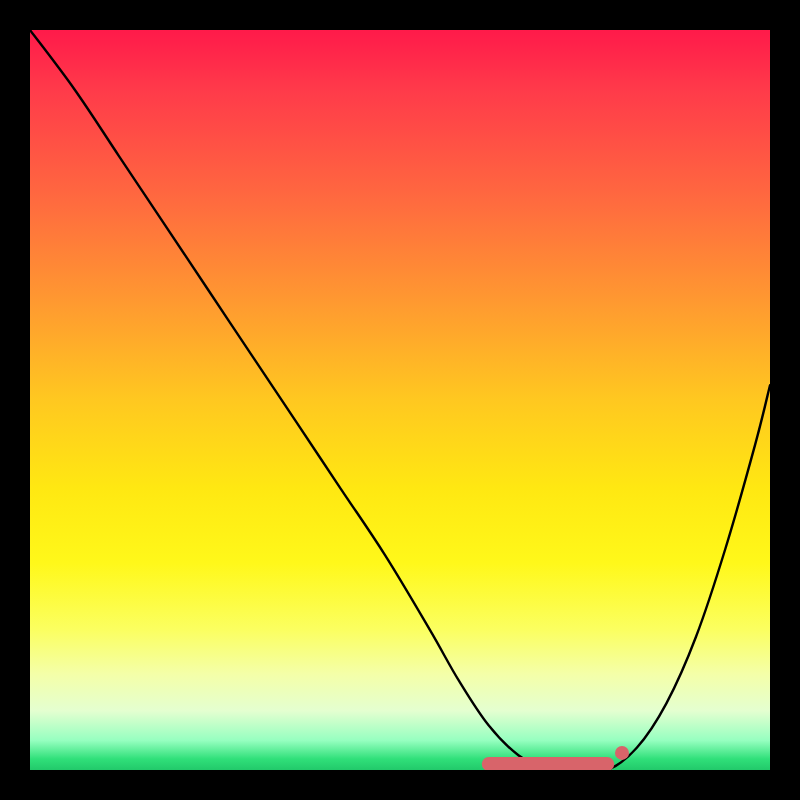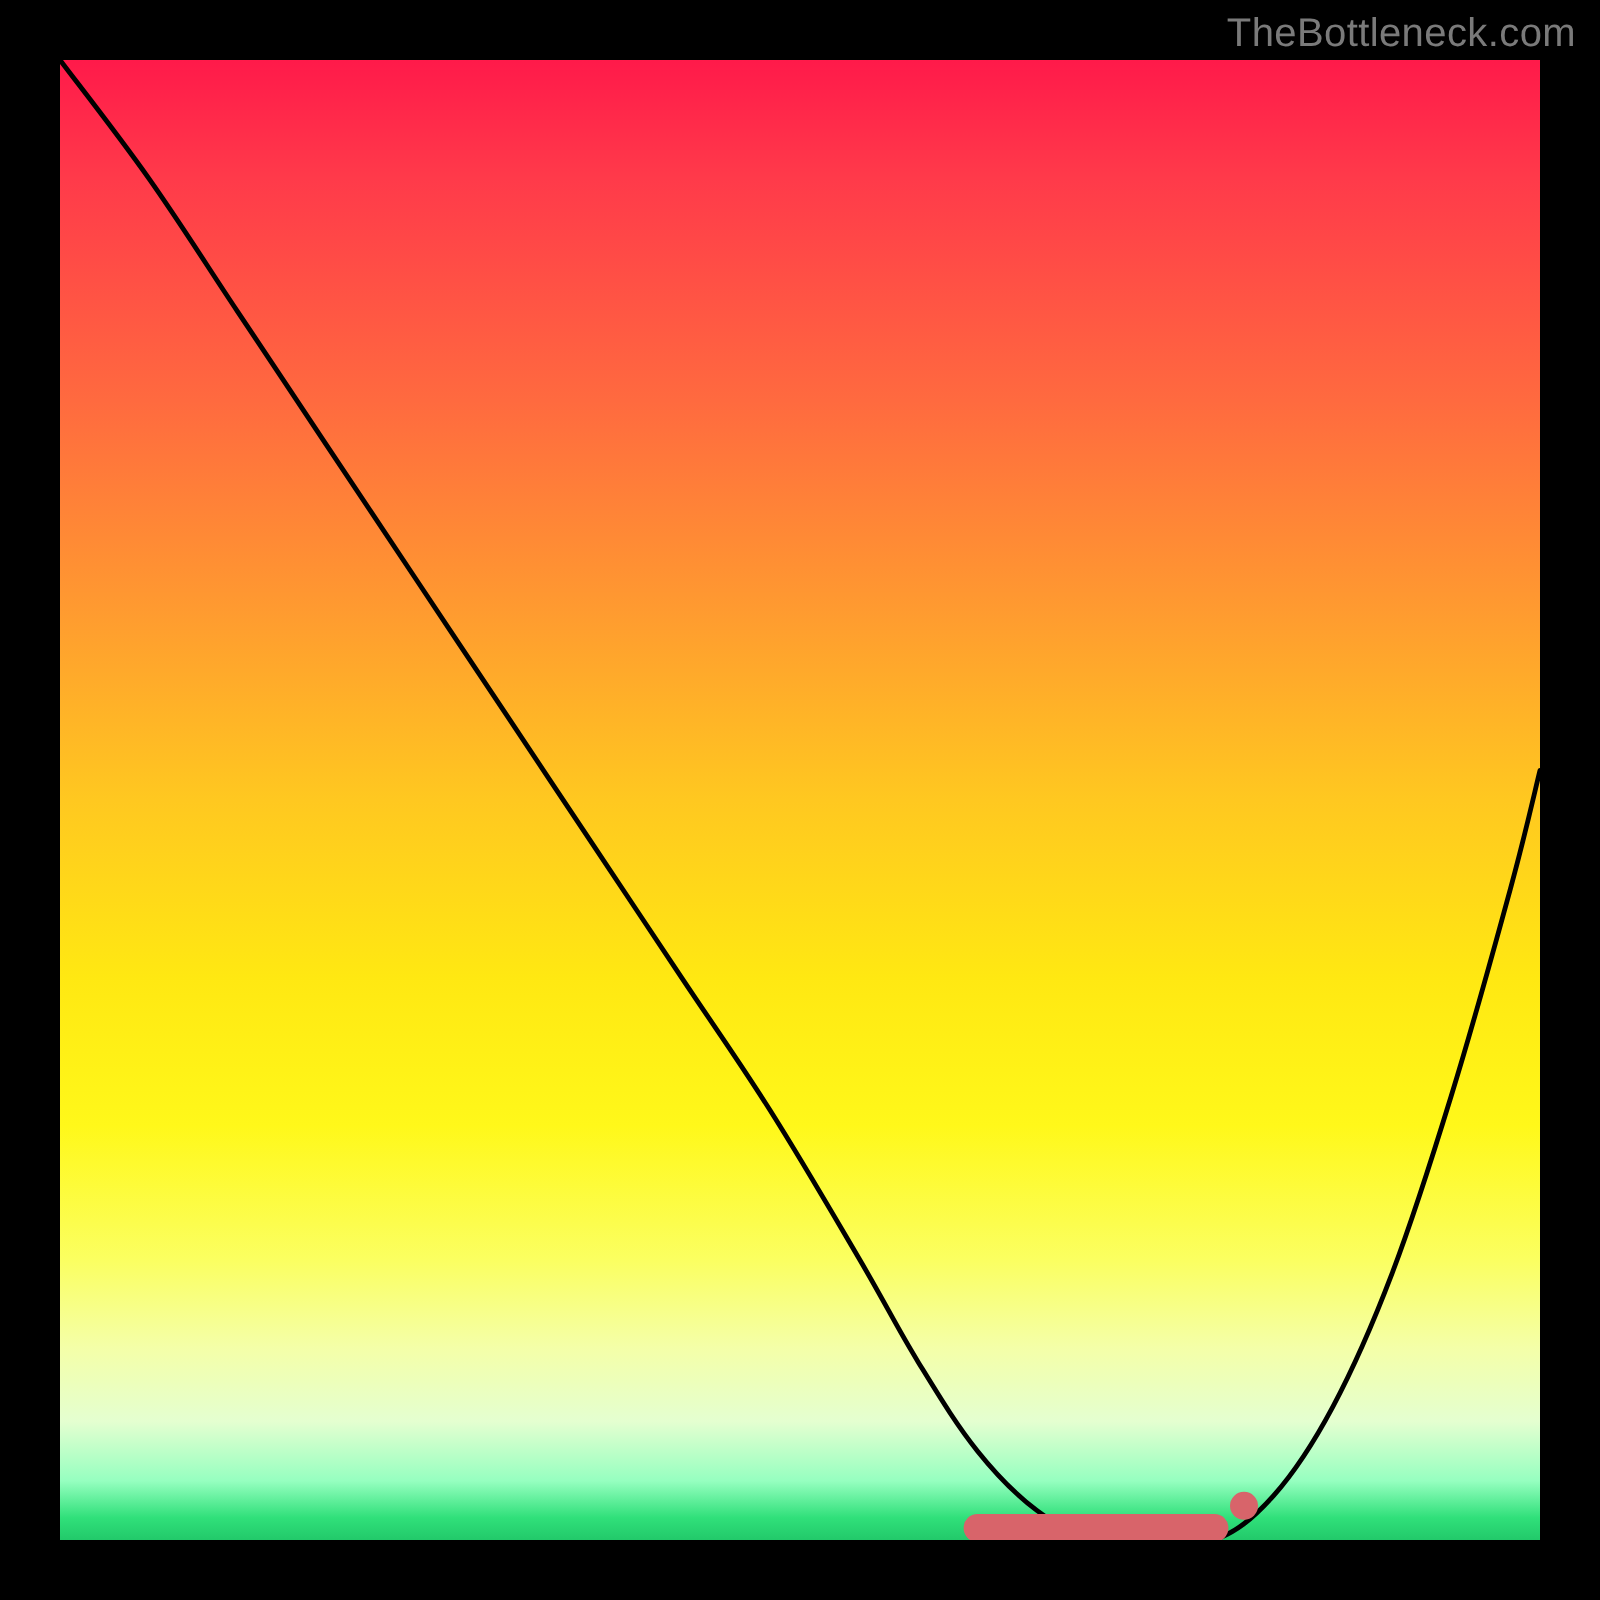--- a/index.html
+++ b/index.html
@@ -51,21 +51,20 @@
     font-size: 20px;
     color: #7a7a7a;
     letter-spacing: 0.2px;
     user-select: none;
   }
 </style>
 </head>
 <body>
 
 <div class="frame">
-  <div class="watermark">TheBottleneck.com</div>
   <div class="plot">
     <div class="gradient"></div>
     <svg class="curve" viewBox="0 0 740 740" preserveAspectRatio="none">
       <g>
         <path id="curve-path" d="M 0.00 0.00 C 7.99 10.66, 28.42 36.56, 44.40 59.20 C 60.38 81.84, 72.82 101.82, 88.80 125.80 C 104.78 149.78, 117.22 168.42, 133.20 192.40 C 149.18 216.38, 161.62 235.02, 177.60 259.00 C 193.58 282.98, 206.02 301.62, 222.00 325.60 C 237.98 349.58, 250.42 368.22, 266.40 392.20 C 282.38 416.18, 294.82 434.82, 310.80 458.80 C 326.78 482.78, 339.22 500.09, 355.20 525.40 C 371.18 550.71, 386.28 576.76, 399.60 599.40 C 412.92 622.04, 418.54 633.88, 429.20 651.20 C 439.86 668.52, 448.14 682.28, 458.80 695.60 C 469.46 708.92, 477.74 717.21, 488.40 725.20 C 499.06 733.19, 507.34 737.34, 518.00 740.00 C 528.66 742.66, 536.94 740.00, 547.60 740.00 C 558.26 740.00, 566.54 744.00, 577.20 740.00 C 587.86 736.00, 596.14 729.79, 606.80 717.80 C 617.46 705.81, 625.74 693.38, 636.40 673.40 C 647.06 653.42, 655.34 634.77, 666.00 606.80 C 676.66 578.83, 684.94 552.63, 695.60 518.00 C 706.26 483.37, 717.21 443.70, 725.20 414.40 C 733.19 385.10, 737.34 365.86, 740.00 355.20" fill="none" stroke="#000" stroke-width="2.4" stroke-linecap="round" stroke-linejoin="round"></path>
       </g>
       <g>
         <path id="flat-seg" d="M 458.80 734.00 L 577.20 734.00" fill="none" stroke="#d8646a" stroke-width="14" stroke-linecap="round"></path>
       </g>
       <g>

